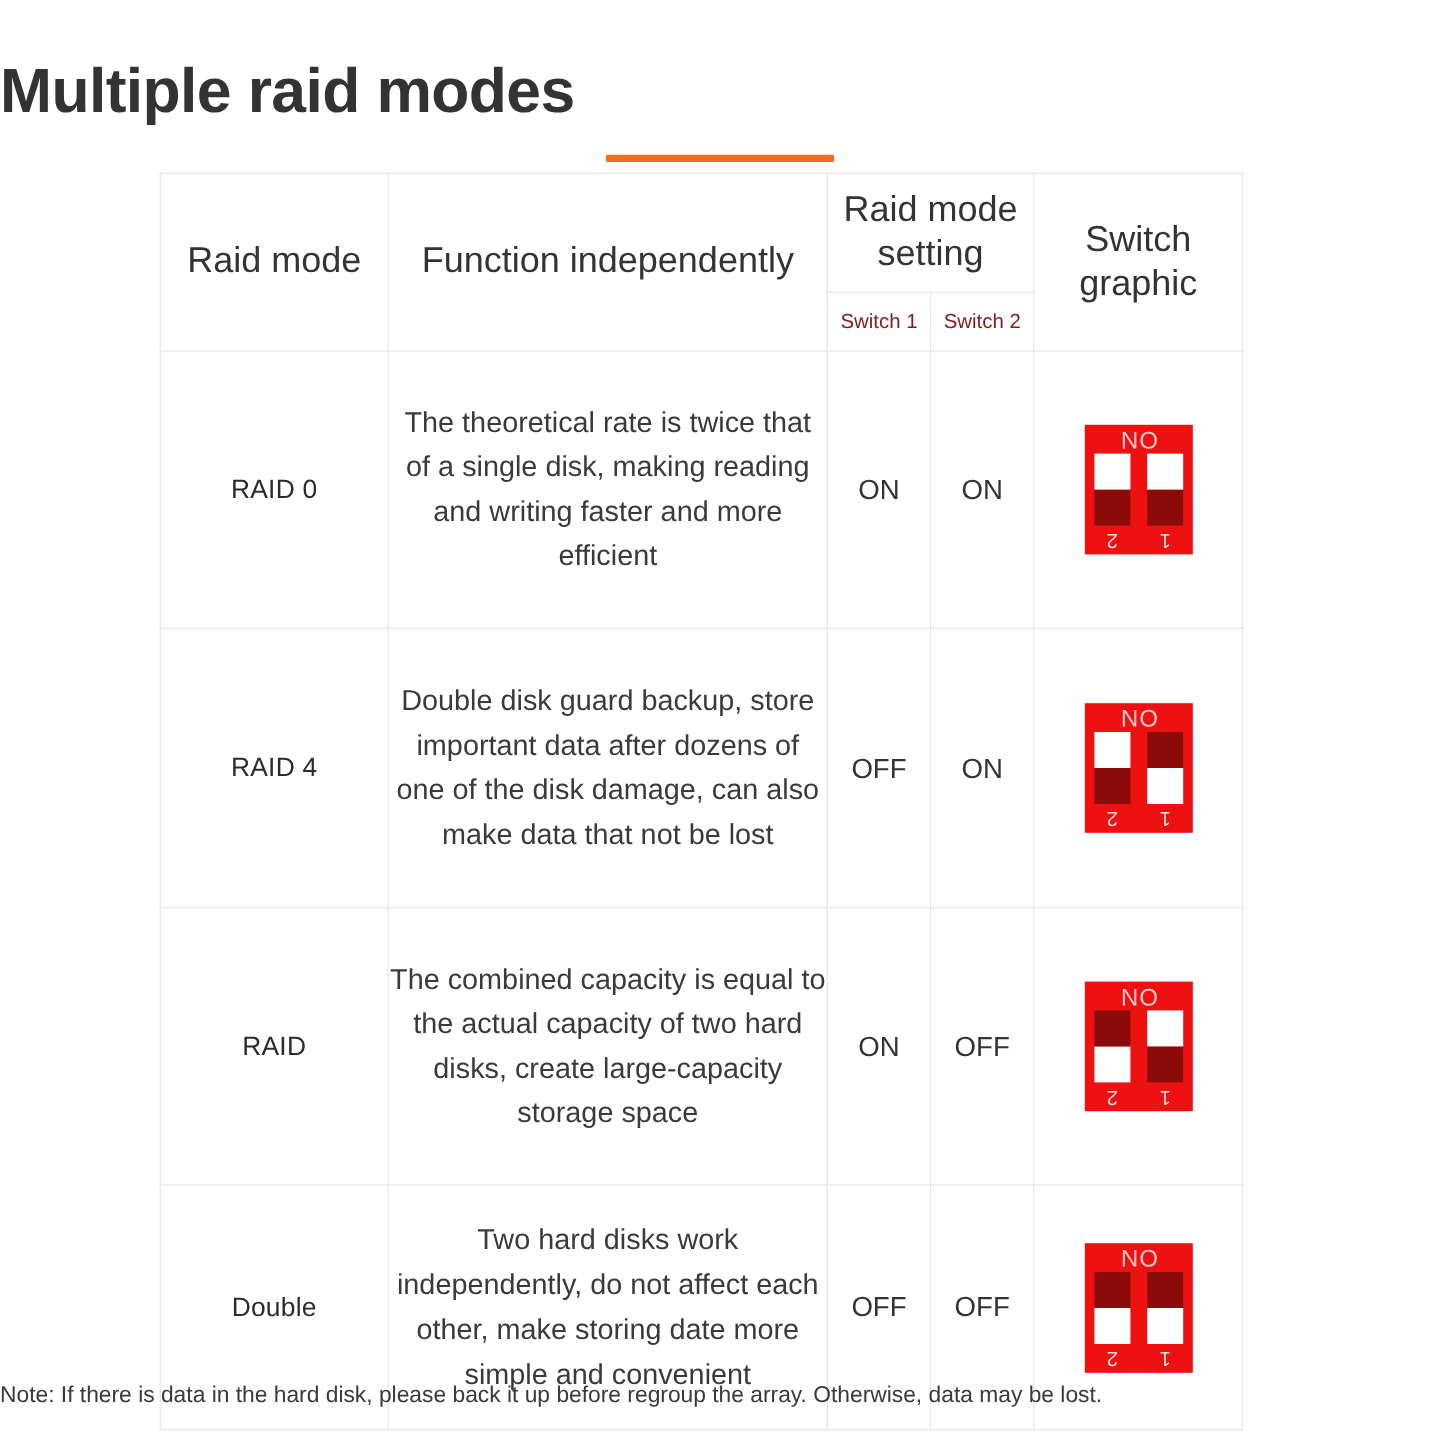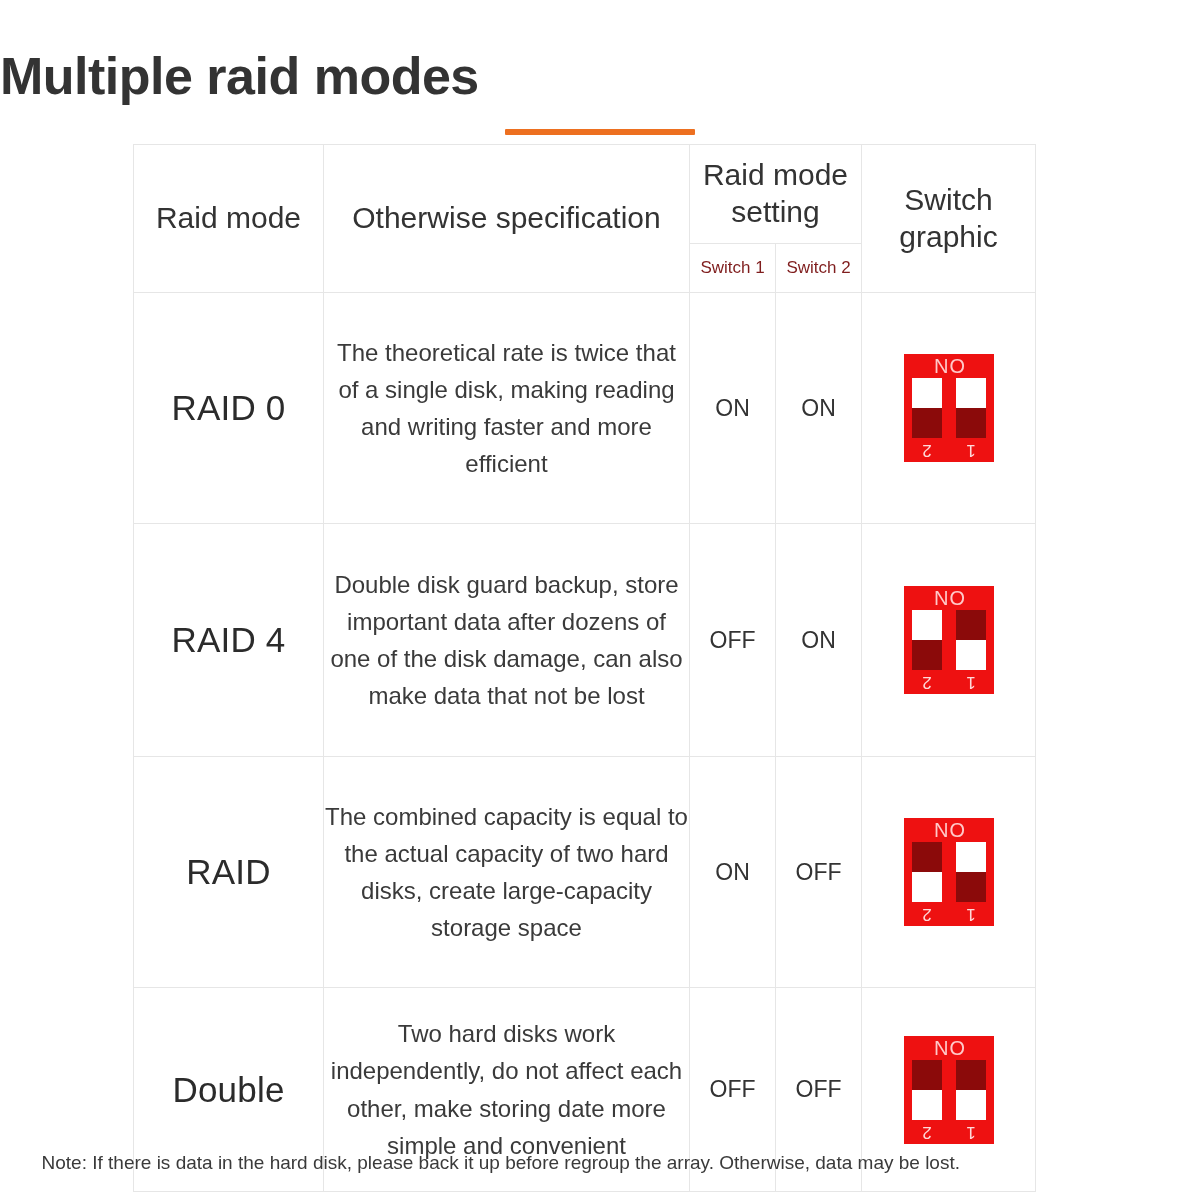--- a/index.html
+++ b/index.html
@@ -73,21 +73,21 @@
     line-height: 1.22;
     padding: 0 6px;
   }
   .subhdr {
     height: 48px;
     font-size: 17px;
     color: #7f1d1d;
   }
 
   .mode-cell {
-    font-size: 35px;
+    font-size: 22px;
     font-weight: bold;
     color: #2b2b2b;
     letter-spacing: 0.2px;
   }
   .spec-cell {
     font-size: 24px;
     line-height: 1.55;
     color: #3a3a3a;
     padding: 14px 18px;
   }
@@ -156,21 +156,21 @@
   .dip .sw .half.bottom { top: 30px; }
   .half.knob { background: #ffffff; }
   .half.body { background: #8B0A0A; }
 
   
   .note {
     position: absolute;
     left: 0;
     top: 1152px;
     width: 960px;
-    text-align: right;
+    text-align: left;
     font-size: 19px;
     color: #3a3a3a;
   }
 </style>
 </head>
 <body>
 
 <div class="page">
 
   <div class="title">Multiple raid modes</div>
@@ -181,21 +181,21 @@
       <colgroup>
         <col class="c-mode">
           <col class="c-spec">
           <col class="c-sw1">
           <col class="c-sw2">
           <col class="c-graphic">
       </colgroup>
       <thead>
         <tr>
           <th class="hdr" rowspan="2">Raid mode</th>
-          <th class="hdr" rowspan="2">Otherwise specification</th>
+          <th class="hdr" rowspan="2">Function independently</th>
           <th class="hdr" colspan="2">Raid mode setting</th>
           <th class="hdr" rowspan="2">Switch graphic</th>
         </tr>
         <tr>
           <th class="subhdr">Switch 1</th>
           <th class="subhdr">Switch 2</th>
         </tr>
       </thead>
       <tbody>
 

